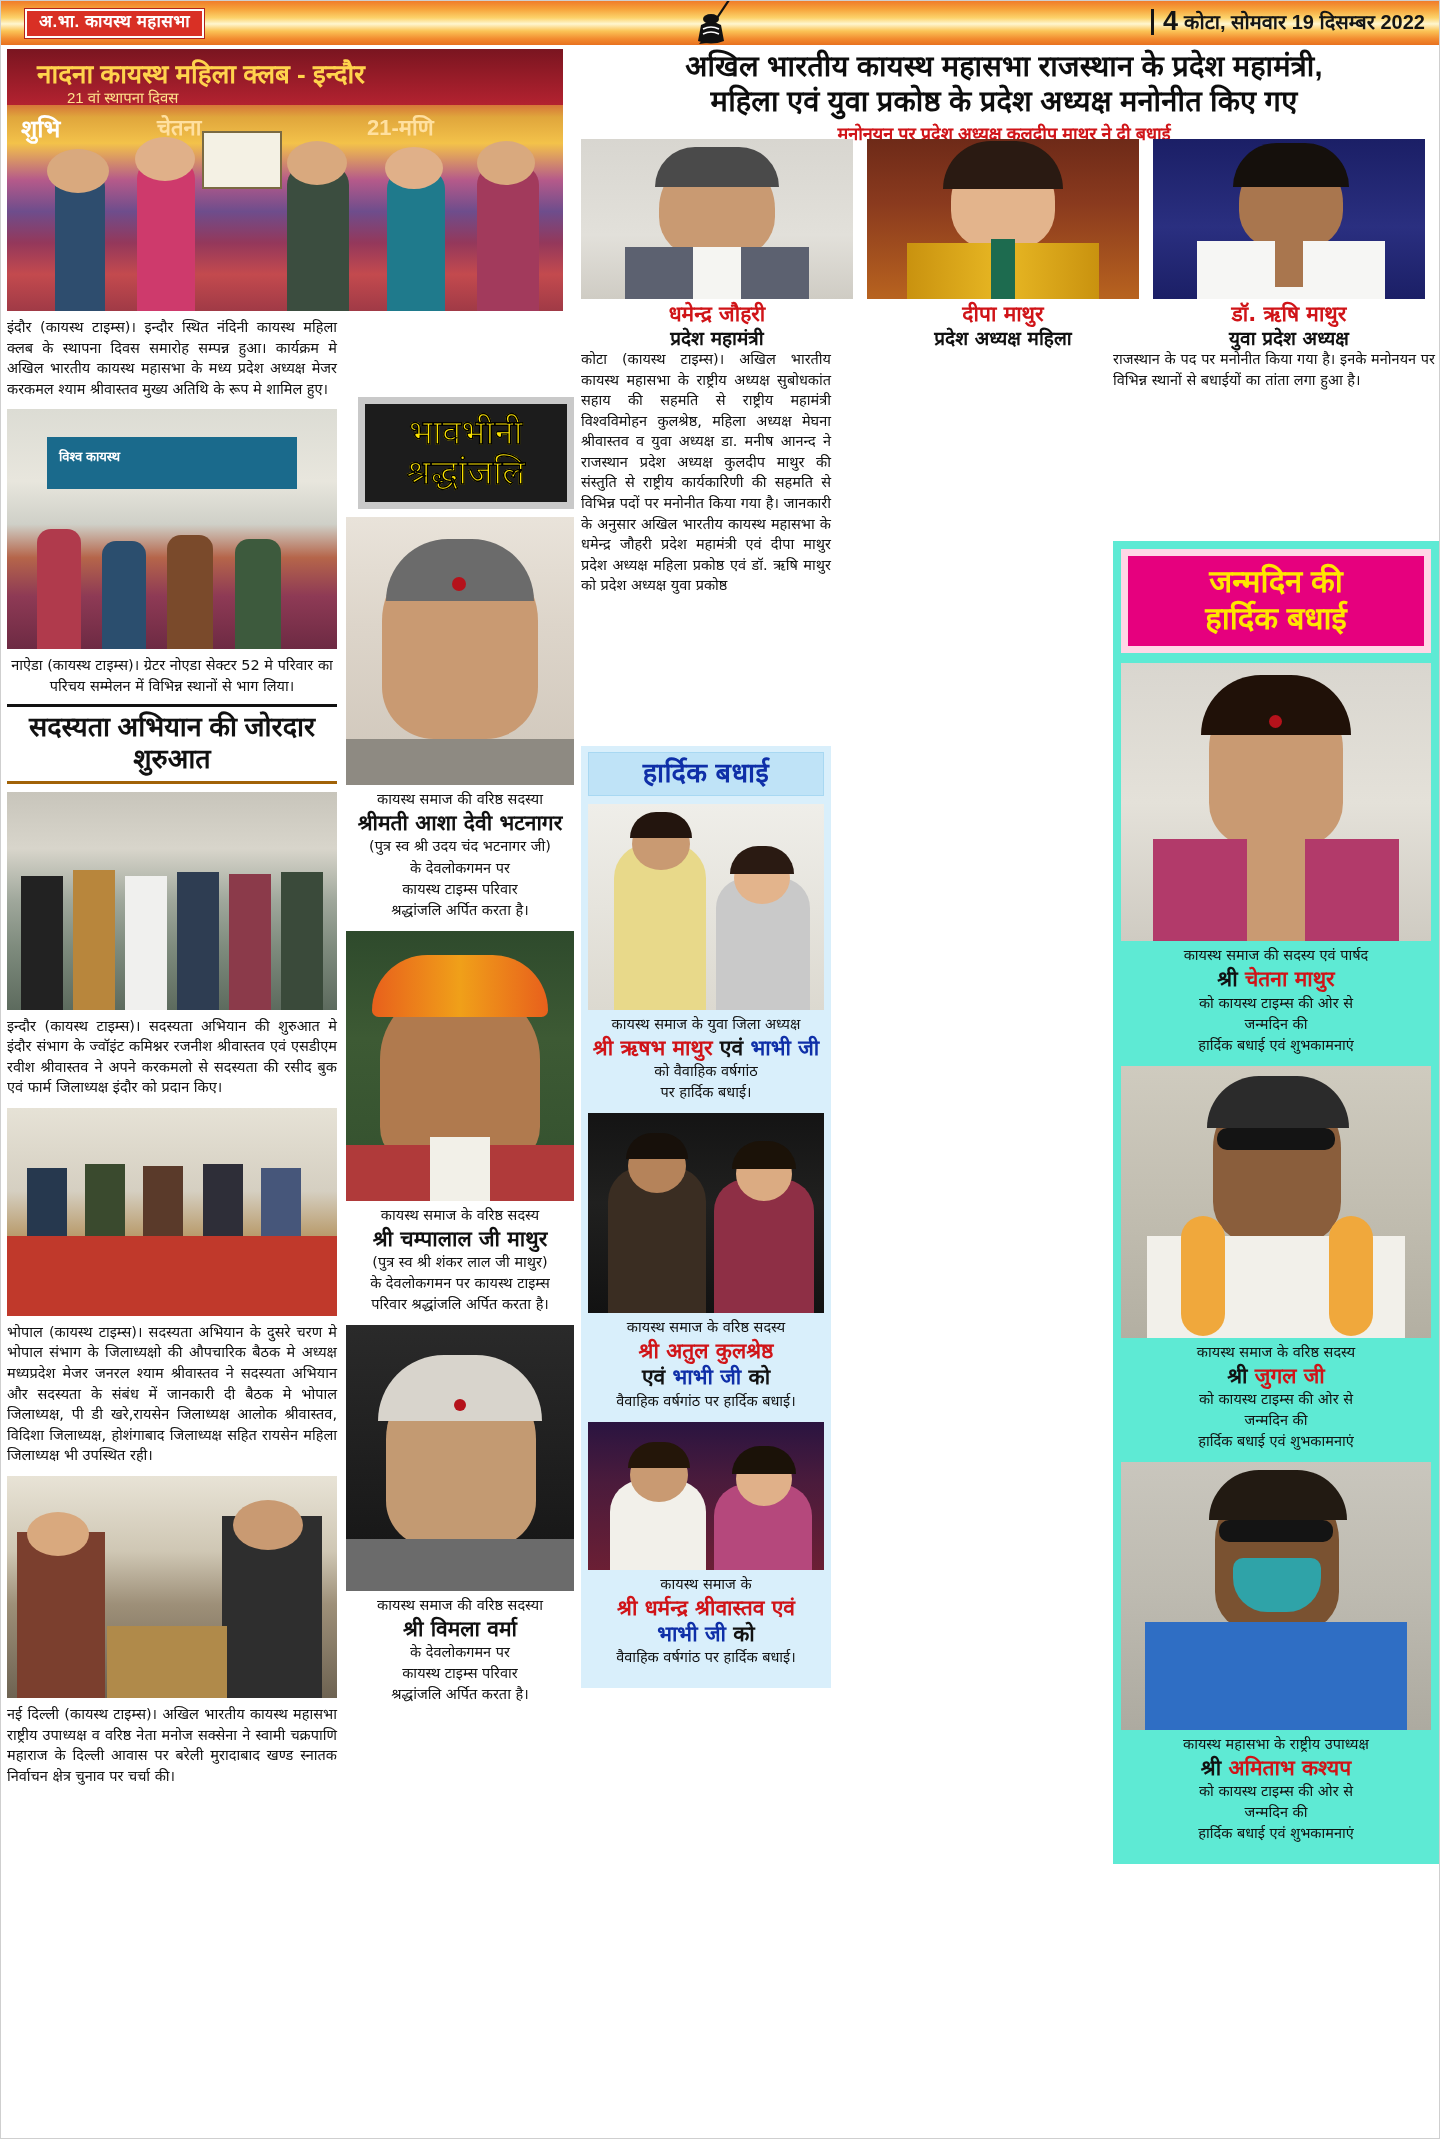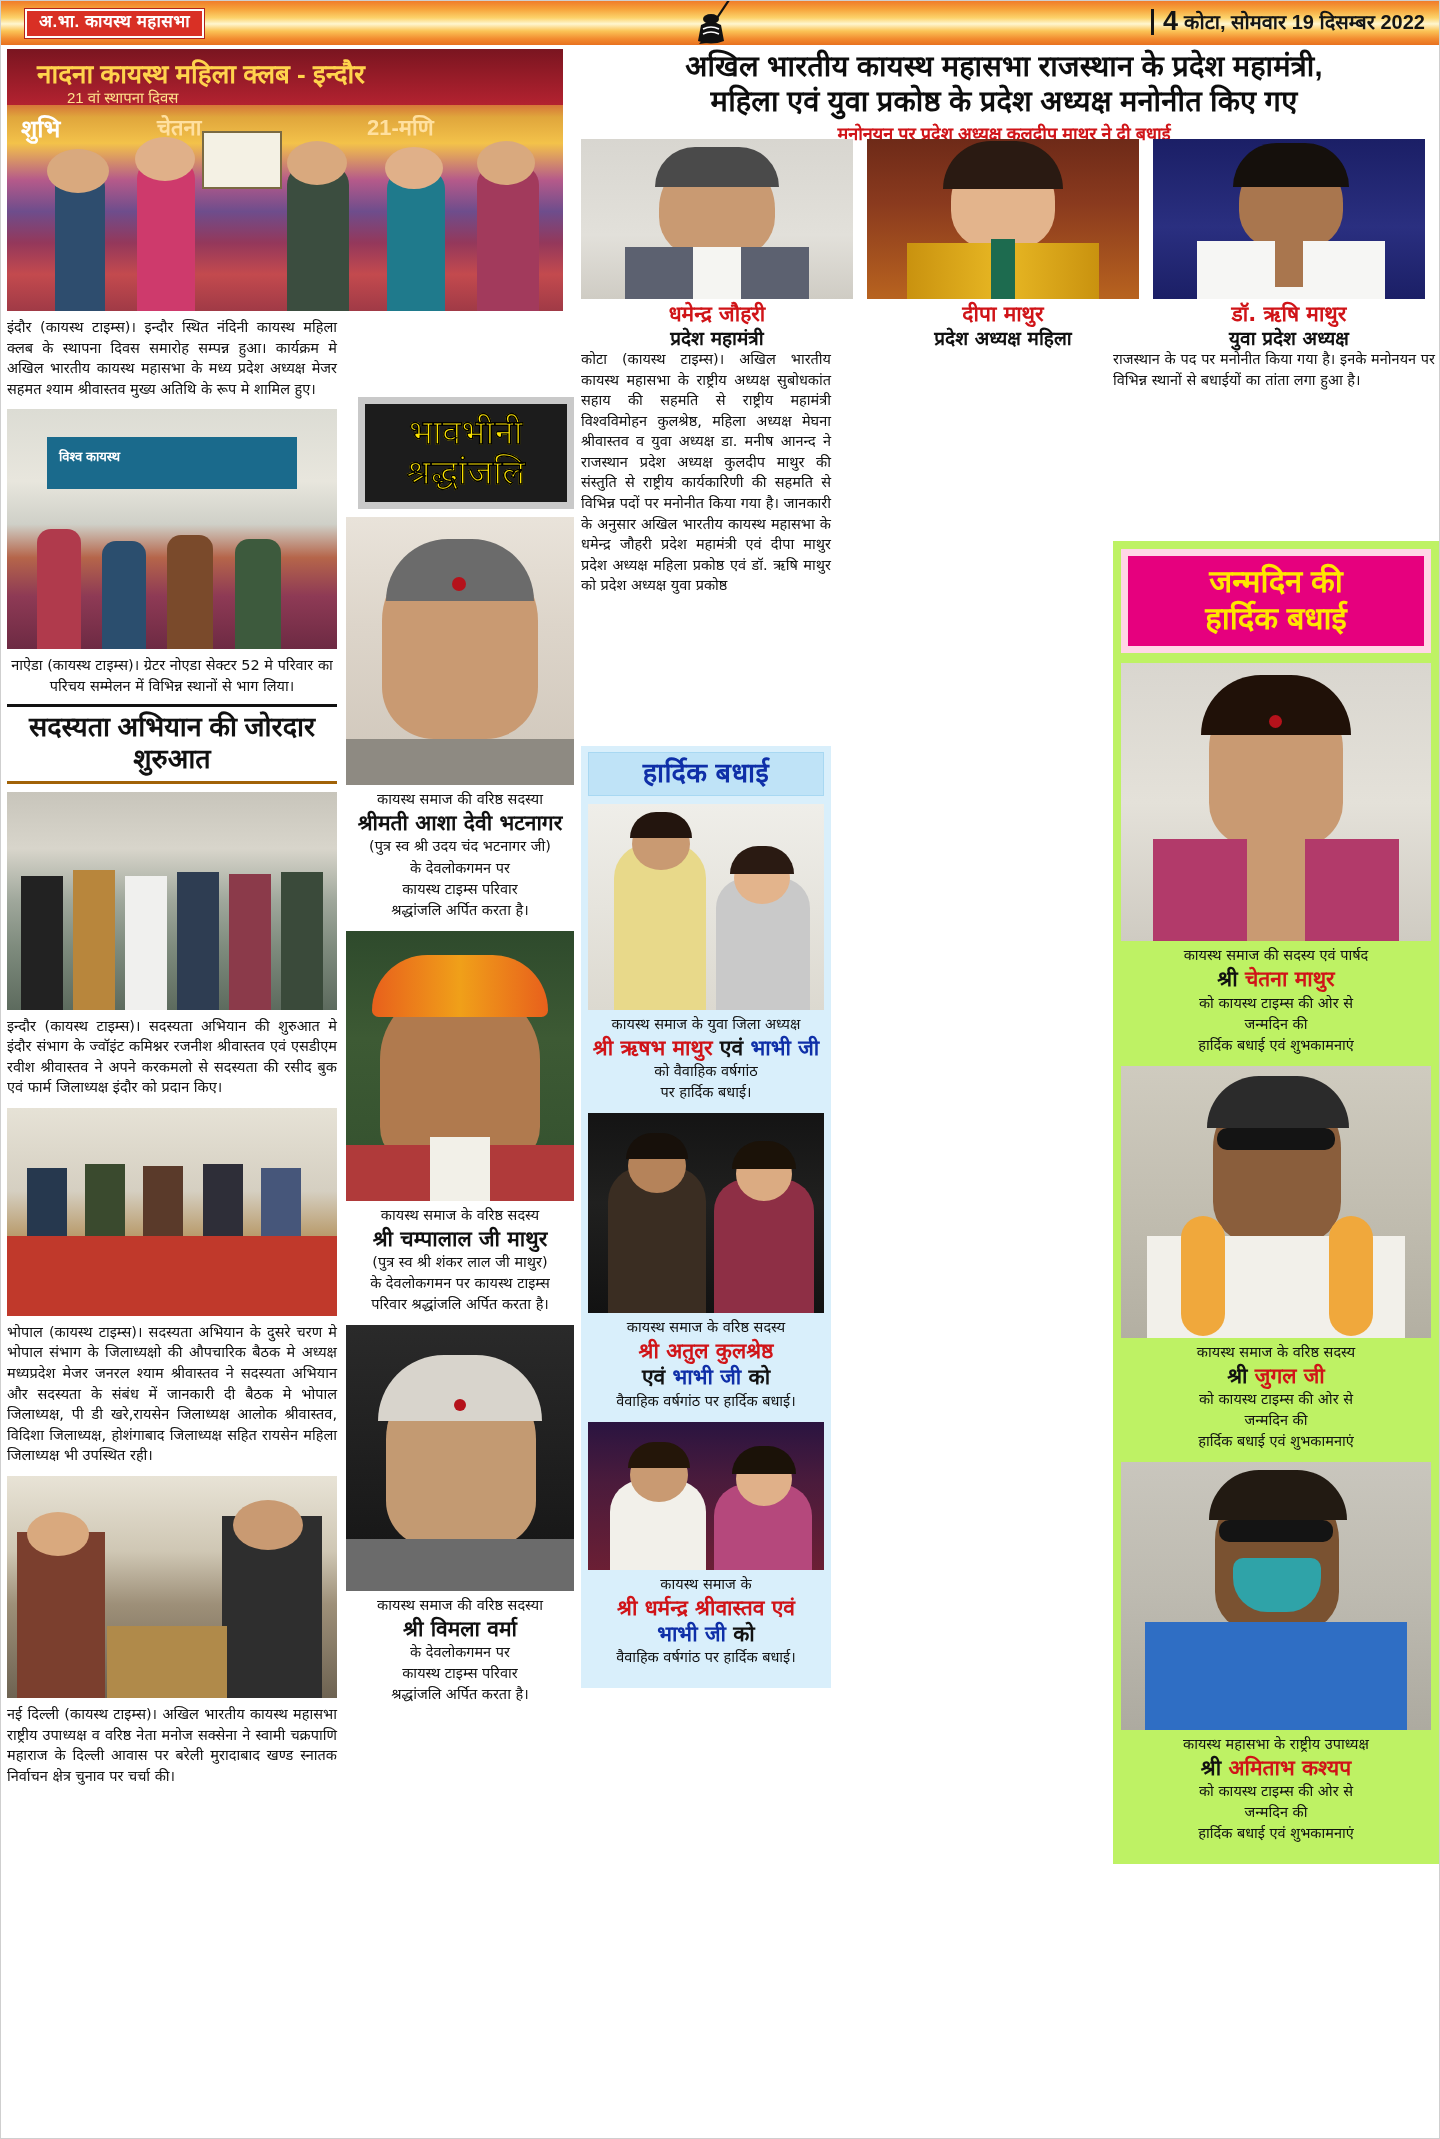--- a/index.html
+++ b/index.html
@@ -172,21 +172,21 @@
     font-weight: bold;
     color: #d01418;
     text-align: center;
     margin-top: 4px;
     line-height: 1.2;
   }
   .spacer6 { height: 6px; }
   .spacer10 { height: 10px; }
 
   .bluepanel { background: #d9effb; padding: 6px 7px 10px 7px; }
-  .pinkpanel { background: #bef264; padding: 8px 8px 10px 8px; }
+  .pinkpanel { background: #5eead4; padding: 8px 8px 10px 8px; }
 
   .photo-cap-block { margin-bottom: 10px; }
 </style>
 </head>
 <body>
 
 <div class="page">
 
   <div class="masthead">
     <div class="m-left">अ.भा. कायस्थ महासभा</div>
@@ -231,21 +231,21 @@
     <div style="position:absolute;left:128px;top:88px;width:60px;height:44px;background:#e0b089;border-radius:50%;"></div>
     <div style="position:absolute;left:280px;top:116px;width:62px;height:146px;background:#3b4d3f;border-radius:20px 20px 0 0;"></div>
     <div style="position:absolute;left:280px;top:92px;width:60px;height:44px;background:#d9a97e;border-radius:50%;"></div>
     <div style="position:absolute;left:380px;top:120px;width:58px;height:142px;background:#1f7a8c;border-radius:20px 20px 0 0;"></div>
     <div style="position:absolute;left:378px;top:98px;width:58px;height:42px;background:#e0b089;border-radius:50%;"></div>
     <div style="position:absolute;left:470px;top:116px;width:62px;height:146px;background:#a23a5c;border-radius:20px 20px 0 0;"></div>
     <div style="position:absolute;left:470px;top:92px;width:58px;height:44px;background:#d9a97e;border-radius:50%;"></div>
   </div>
 
   <div class="col-a" style="top:316px;">
-    <div class="body-text">इंदौर (कायस्थ टाइम्स)। इन्दौर स्थित नंदिनी कायस्थ महिला क्लब के स्थापना दिवस समारोह सम्पन्न हुआ। कार्यक्रम मे अखिल भारतीय कायस्थ महासभा के मध्य प्रदेश अध्यक्ष मेजर सहमत श्याम श्रीवास्तव मुख्य अतिथि के रूप मे शामिल हुए।</div>
+    <div class="body-text">इंदौर (कायस्थ टाइम्स)। इन्दौर स्थित नंदिनी कायस्थ महिला क्लब के स्थापना दिवस समारोह सम्पन्न हुआ। कार्यक्रम मे अखिल भारतीय कायस्थ महासभा के मध्य प्रदेश अध्यक्ष मेजर करकमल श्याम श्रीवास्तव मुख्य अतिथि के रूप मे शामिल हुए।</div>
 
     <div class="spacer10"></div>
     <div class="photo" style="width:330px;height:240px;">
       <div class="ph-grad" style="background:linear-gradient(180deg,#dcdcd4 0%,#e8e6dd 30%,#cfd0c8 48%,#b5654a 62%,#8e3a55 78%,#6d2a43 100%);"></div>
       <div style="position:absolute;left:40px;top:28px;width:250px;height:52px;background:#1a6a8c;"></div>
       <div style="position:absolute;left:52px;top:38px;color:#fff;font-size:13px;font-weight:bold;">विश्व कायस्थ</div>
       <div style="position:absolute;left:30px;top:120px;width:44px;height:120px;background:#b03a4c;border-radius:14px 14px 0 0;"></div>
       <div style="position:absolute;left:95px;top:132px;width:44px;height:108px;background:#2b4e6e;border-radius:14px 14px 0 0;"></div>
       <div style="position:absolute;left:160px;top:126px;width:46px;height:114px;background:#7a4a2b;border-radius:14px 14px 0 0;"></div>
       <div style="position:absolute;left:228px;top:130px;width:46px;height:110px;background:#3d5a3d;border-radius:14px 14px 0 0;"></div>

